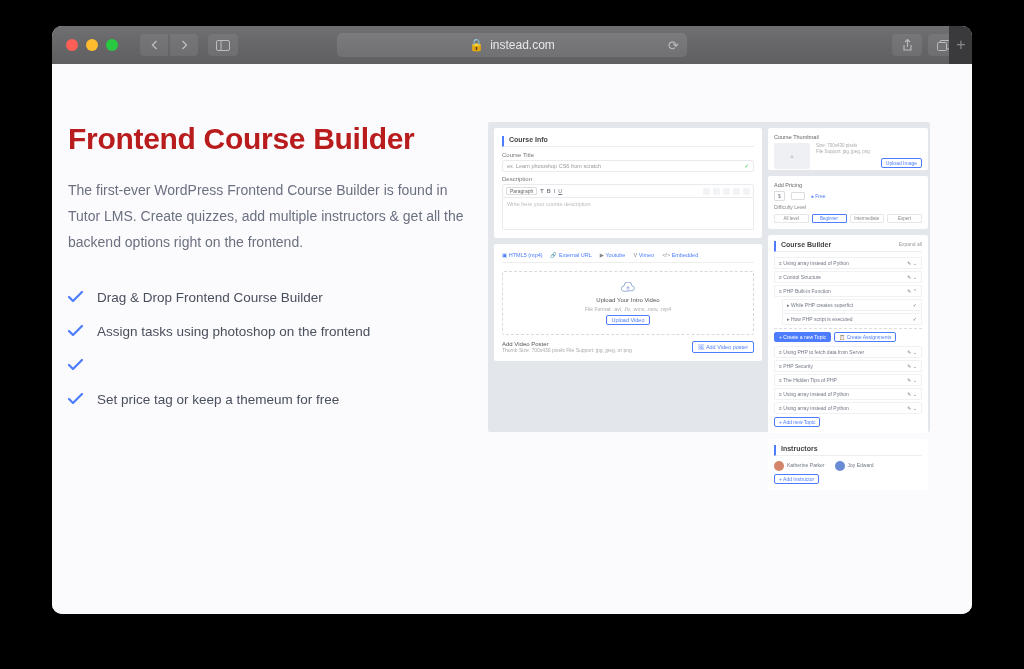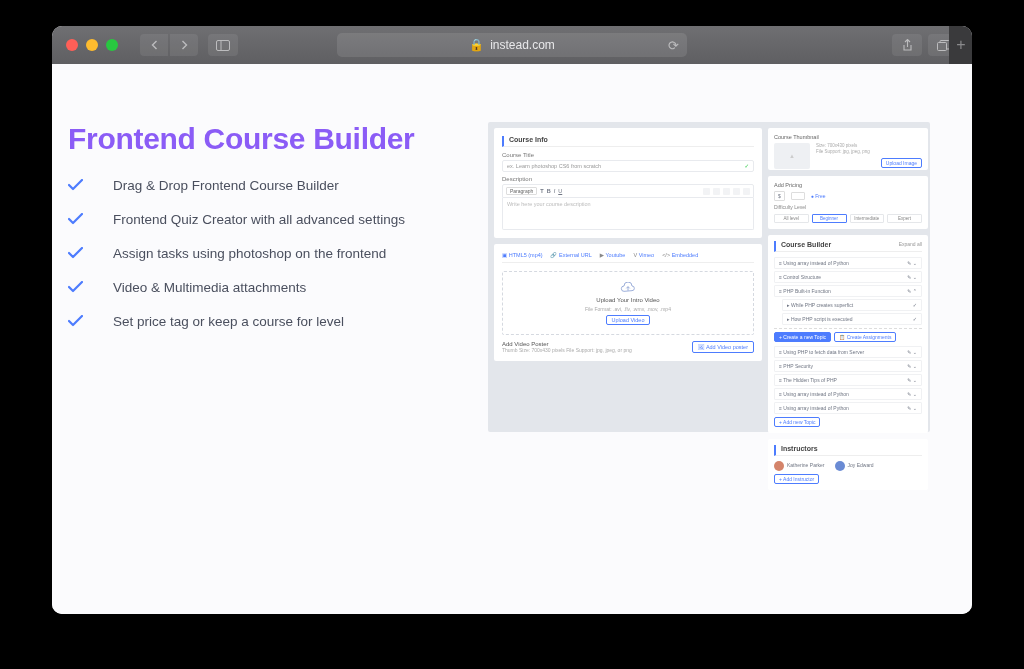--- a/index.html
+++ b/index.html
@@ -17,24 +17,24 @@
 .panel-btn{ width:30px; height:22px; background:rgba(255,255,255,0.08); border-radius:4px; margin-left:10px; display:flex; align-items:center; justify-content:center; color:#bcbcbe; }
 .url-bar { position:absolute; left:50%; transform:translateX(-50%); width:350px; height:24px; background:rgba(255,255,255,0.1); border-radius:5px; display:flex; align-items:center; justify-content:center; color:#e8e8ea; font-size:12px; gap:6px; }
 .reload { position:absolute; right:8px; color:#bcbcbe; font-size:13px; }
 .right-btns { margin-left:auto; display:flex; gap:6px; }
 .r-btn { width:30px; height:22px; background:rgba(255,255,255,0.08); border-radius:4px; display:flex; align-items:center; justify-content:center; color:#bcbcbe; font-size:12px; }
 .plus-tab { position:absolute; right:-1px; top:0; width:24px; height:38px; background:#3a3a3c; display:flex; align-items:center; justify-content:center; color:#8a8a8c; font-size:16px; border-radius:0 10px 0 0; }
 
 
 .content { height:calc(100% - 38px); background:#fbfbfd; padding:58px 0 0 16px; display:flex; }
 .left { width:420px; padding-right:24px; }
-h1 { font-size:30px; font-weight:600; color:#8b5cf6; letter-spacing:-0.3px; margin-bottom:22px; }
+h1 { font-size:30px; font-weight:600; color:#b91c1c; letter-spacing:-0.3px; margin-bottom:22px; }
 .desc { font-size:14px; line-height:1.85; color:#6b7080; margin-bottom:34px; max-width:400px; }
 .features { list-style:none; }
-.features li { display:flex; align-items:flex-start; gap:30px; margin-bottom:18px; font-size:13.5px; color:#4a4f5e; }
+.features li { display:flex; align-items:flex-start; gap:14px; margin-bottom:18px; font-size:13.5px; color:#4a4f5e; }
 .check { color:#4d7cfe; flex-shrink:0; margin-top:1px; }
 
 
 .preview { width:442px; height:310px; background:#e3e6eb; border-radius:2px; padding:6px; display:grid; grid-template-columns:268px 160px; gap:6px; font-size:6px; color:#707684; }
 .card { background:#fff; border-radius:2px; padding:8px; }
 .card-title { font-size:7px; font-weight:600; color:#444; border-bottom:1px solid #eee; padding-bottom:3px; margin-bottom:5px; }
 .card-title.blue-accent { border-left:2px solid #4d7cfe; padding-left:5px; }
 .lbl { font-size:6px; color:#777; margin:4px 0 2px; }
 .input-mock { border:1px solid #e8eaee; border-radius:2px; height:12px; padding:2px 4px; font-size:5.5px; color:#999; display:flex; align-items:center; position:relative; }
 .input-mock .tick { position:absolute; right:4px; color:#28c840; }
@@ -108,50 +108,44 @@
             <path d="M3 2.5 V1.5 a1 1 0 0 1 1 -1 H11.5 a1 1 0 0 1 1 1 V8 a1 1 0 0 1 -1 1 H9.5" stroke="currentColor" fill="none"></path>
           </svg>
         </div>
     </div>
     <div class="plus-tab">+</div>
   </div>
 
   <div class="content">
     <div class="left">
       <h1>Frontend Course Builder</h1>
+      <p class="desc">The first-ever WordPress Frontend Course Builder is found in Tutor LMS. Create quizzes, add multiple instructors &amp; get all the backend options right on the frontend.</p>
       <ul class="features">
         <li>
             <span class="check"><svg width="15" height="12" viewBox="0 0 15 12">
                 <path d="M1 6 L5 10 L14 1" stroke="currentColor" fill="none" stroke-width="2.2" stroke-linecap="round" stroke-linejoin="round"></path>
               </svg></span>
             <span>Drag &amp; Drop Frontend Course Builder</span>
           </li>
         <li>
             <span class="check"><svg width="15" height="12" viewBox="0 0 15 12">
                 <path d="M1 6 L5 10 L14 1" stroke="currentColor" fill="none" stroke-width="2.2" stroke-linecap="round" stroke-linejoin="round"></path>
               </svg></span>
-            <span>Frontend Quiz Creator with all advanced settings</span>
-          </li>
-        <li>
-            <span class="check"><svg width="15" height="12" viewBox="0 0 15 12">
-                <path d="M1 6 L5 10 L14 1" stroke="currentColor" fill="none" stroke-width="2.2" stroke-linecap="round" stroke-linejoin="round"></path>
-              </svg></span>
             <span>Assign tasks using photoshop on the frontend</span>
           </li>
         <li>
             <span class="check"><svg width="15" height="12" viewBox="0 0 15 12">
                 <path d="M1 6 L5 10 L14 1" stroke="currentColor" fill="none" stroke-width="2.2" stroke-linecap="round" stroke-linejoin="round"></path>
               </svg></span>
-            <span>Video &amp; Multimedia attachments</span>
-          </li>
-        <li>
-            <span class="check"><svg width="15" height="12" viewBox="0 0 15 12">
-                <path d="M1 6 L5 10 L14 1" stroke="currentColor" fill="none" stroke-width="2.2" stroke-linecap="round" stroke-linejoin="round"></path>
-              </svg></span>
-            <span>Set price tag or keep a course for level</span>
+          </li>
+        <li>
+            <span class="check"><svg width="15" height="12" viewBox="0 0 15 12">
+                <path d="M1 6 L5 10 L14 1" stroke="currentColor" fill="none" stroke-width="2.2" stroke-linecap="round" stroke-linejoin="round"></path>
+              </svg></span>
+            <span>Set price tag or keep a themeum for free</span>
           </li>
       </ul>
     </div>
 
     <div class="preview">
 
       <div style="display:flex;flex-direction:column;gap:6px;">
         <div class="card">
           <div class="card-title blue-accent">Course Info</div>
           <div class="lbl">Course Title</div>

